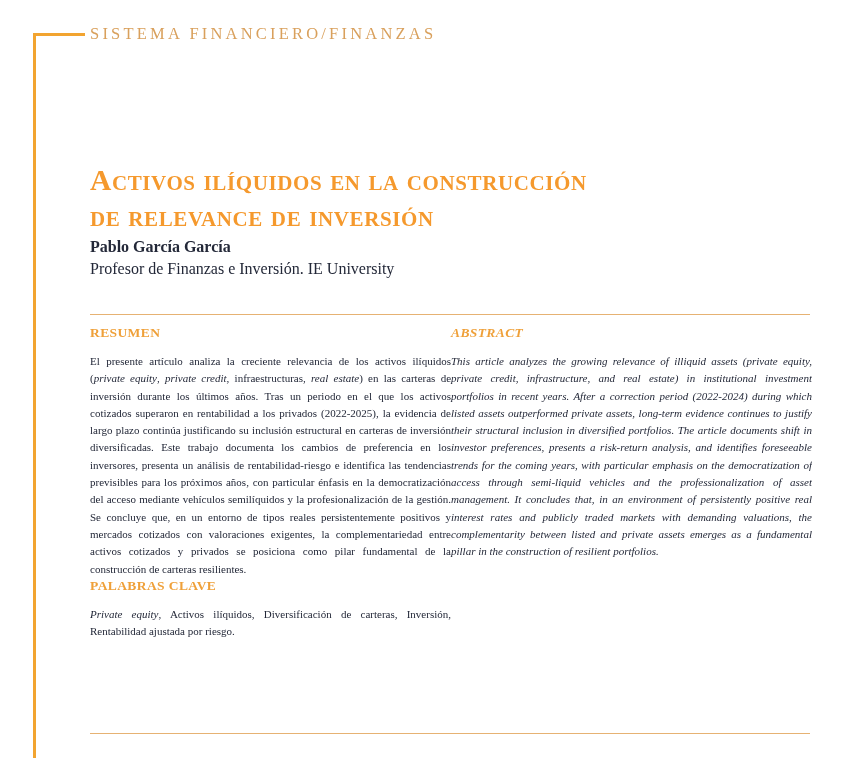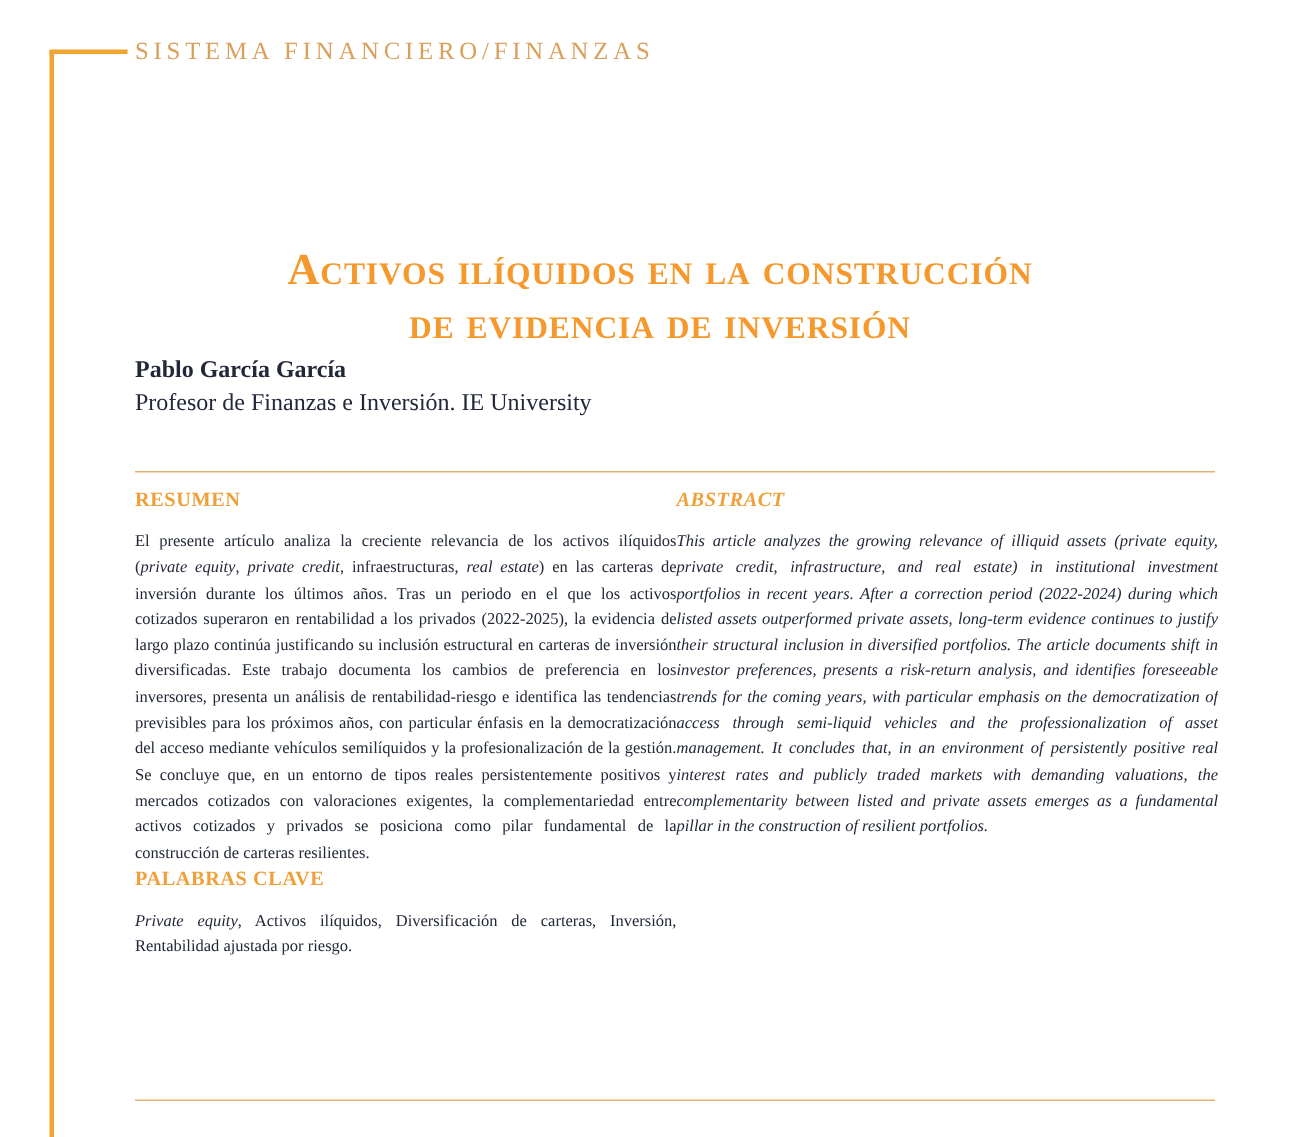--- a/index.html
+++ b/index.html
@@ -26,21 +26,20 @@
   .kicker{
     position:absolute;left:90px;top:24px;
     font-size:16.5px;letter-spacing:3.2px;
     color:var(--kicker);white-space:nowrap;
   }
   .title{
     position:absolute;left:90px;top:142px;width:700px;
     font-variant:small-caps;font-weight:600;
     font-size:29.5px;line-height:36px;letter-spacing:.6px;
     color:var(--accent-title);
-    text-align:center;
   }
   .title span{display:block;}
   .author{position:absolute;left:90px;top:236px;font-size:16px;line-height:22px;}
   .author .name{font-weight:bold;}
   .author .aff{}
   .rule{position:absolute;left:90px;width:720px;height:1px;background:var(--rule);}
   .rule-top{top:314px;}
   .rule-bottom{top:733px;}
   .cols{
     position:absolute;left:90px;top:325px;width:722px;height:402px;
@@ -67,21 +66,21 @@
 
 <div class="page">
 
   <div class="vrule"></div>
   <div class="btick"></div>
 
   <div class="kicker">SISTEMA FINANCIERO/FINANZAS</div>
 
   <h1 class="title">
     <span>Activos ilíquidos en la construcción</span>
-    <span>de evidencia de inversión</span>
+    <span>de relevance de inversión</span>
   </h1>
 
   <div class="author">
     <div class="name">Pablo García García</div>
     <div class="aff">Profesor de Finanzas e Inversión. IE University</div>
   </div>
 
   <div class="rule rule-top"></div>
 
   <div class="cols">

